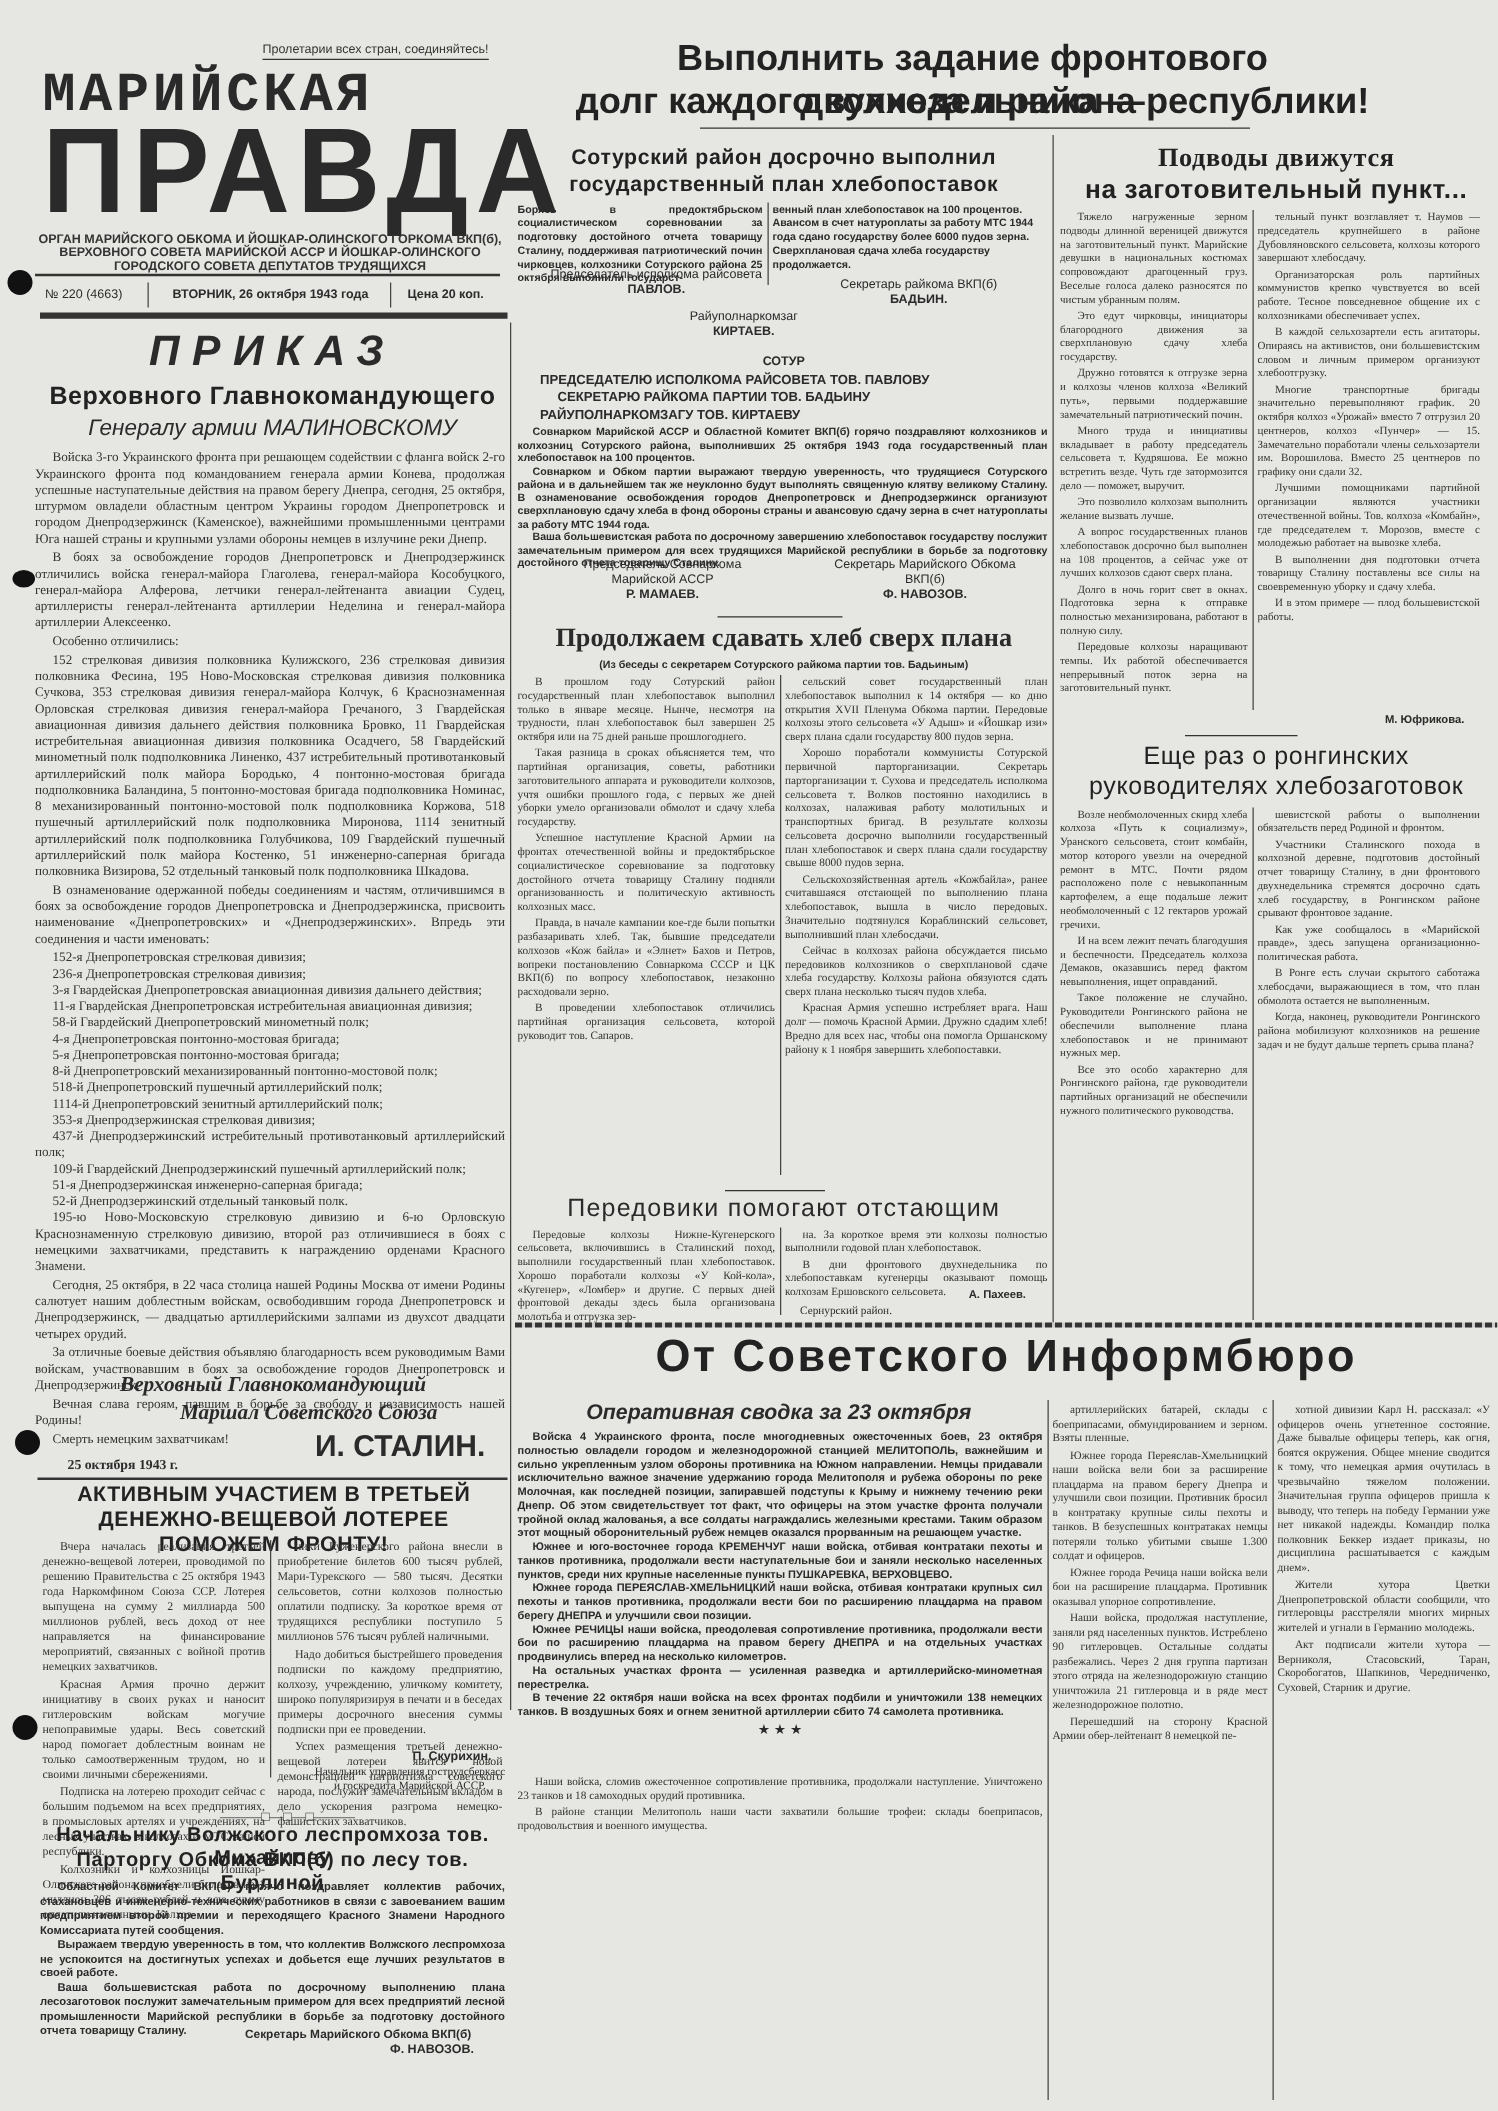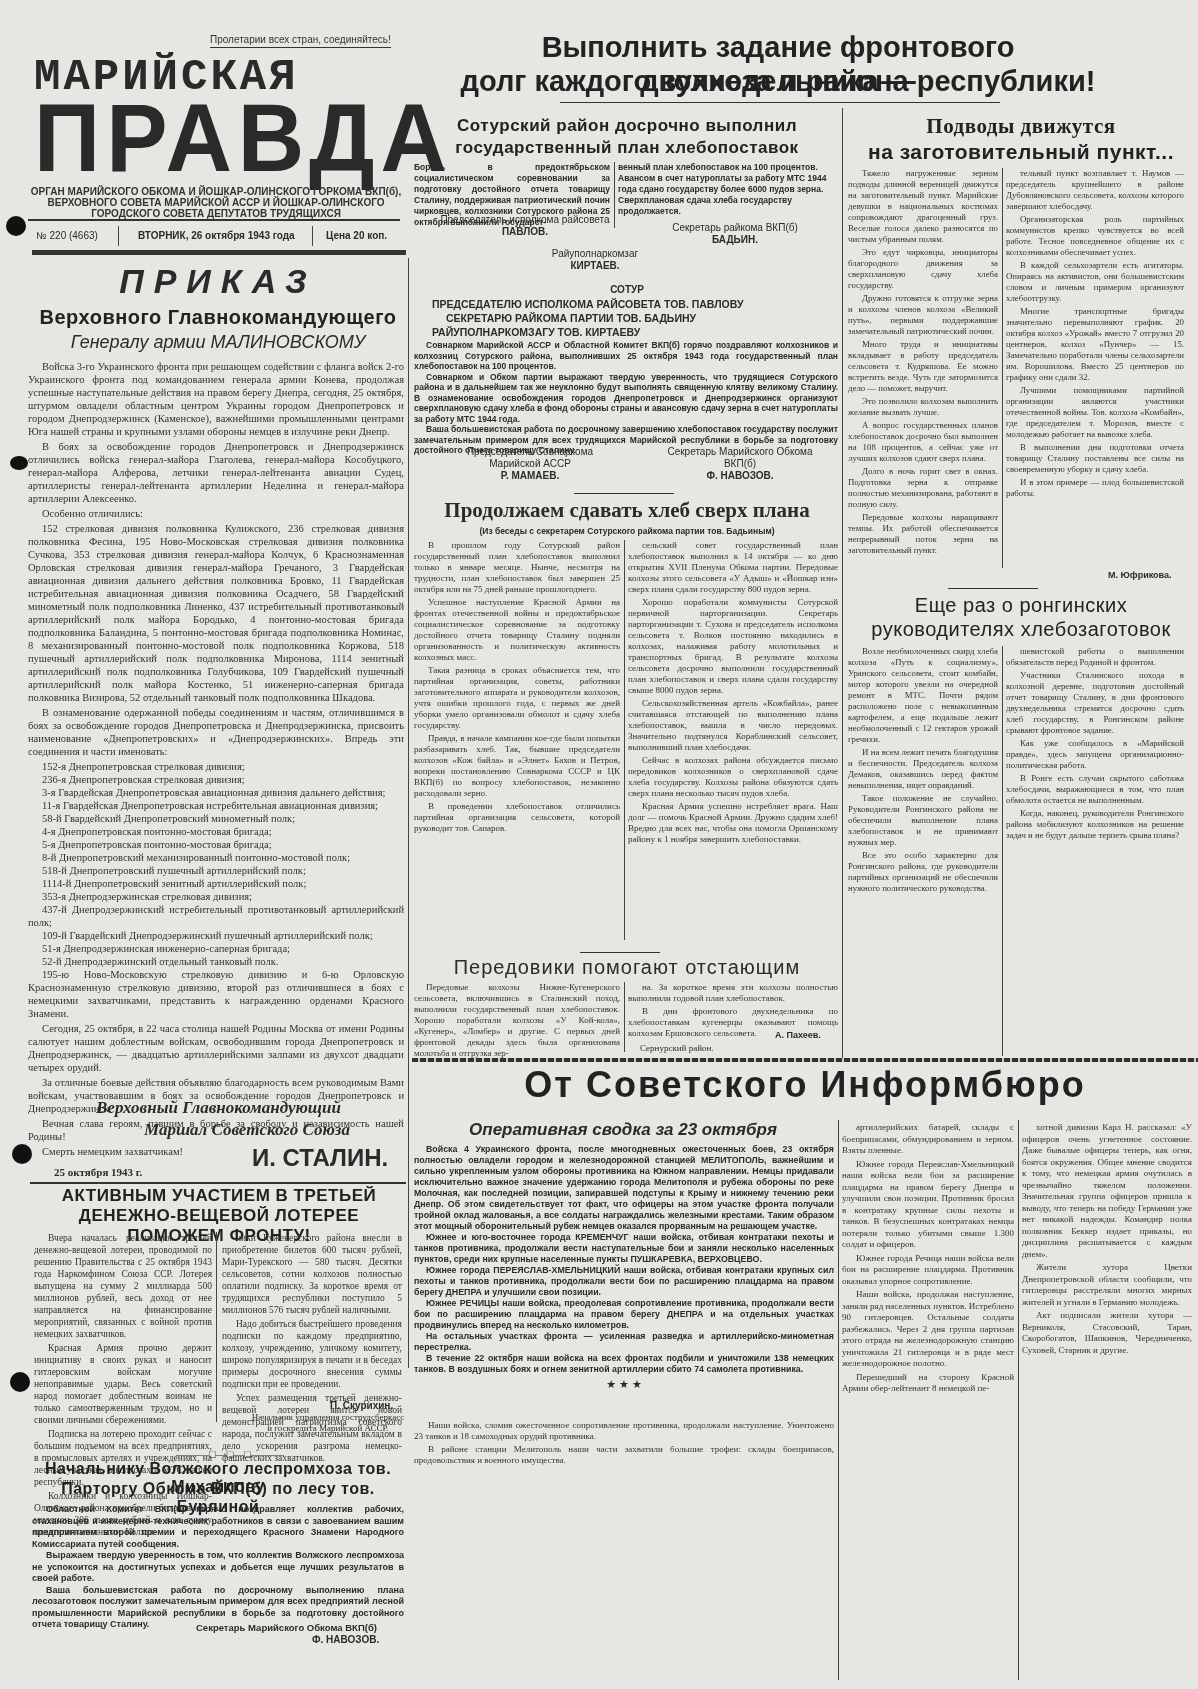--- a/index.html
+++ b/index.html
@@ -147,22 +147,22 @@
 <div class="abs sig" style="left:660px;top:446px;width:160px;">
   <div>Секретарь Марийского Обкома ВКП(б)</div>
   <div class="bold">Ф. НАВОЗОВ.</div>
 </div>
 <div class="rule" style="left:574px;top:493px;width:100px;height:1px;"></div>
 
 <div class="abs center" style="left:412px;top:498px;width:430px;font-size:21px;font-weight:bold;">Продолжаем сдавать хлеб сверх плана</div>
 <div class="abs sans bold center" style="left:412px;top:526px;width:430px;font-size:8.5px;">(Из беседы с секретарем Сотурского райкома партии тов. Бадьиным)</div>
 <div class="abs body small" style="left:414px;top:540px;width:206px;font-size:9px;line-height:11px;">
   <p>В прошлом году Сотурский район государственный план хлебопоставок выполнил только в январе месяце. Нынче, несмотря на трудности, план хлебопоставок был завершен 25 октября или на 75 дней раньше прошлогоднего.</p>
+  <p>Такая разница в сроках объясняется тем, что партийная организация, советы, работники заготовительного аппарата и руководители колхозов, учтя ошибки прошлого года, с первых же дней уборки умело организовали обмолот и сдачу хлеба государству.</p>
   <p>Успешное наступление Красной Армии на фронтах отечественной войны и предоктябрьское социалистическое соревнование за подготовку достойного отчета товарищу Сталину подняли организованность и политическую активность колхозных масс.</p>
-  <p>Такая разница в сроках объясняется тем, что партийная организация, советы, работники заготовительного аппарата и руководители колхозов, учтя ошибки прошлого года, с первых же дней уборки умело организовали обмолот и сдачу хлеба государству.</p>
   <p>Правда, в начале кампании кое-где были попытки разбазаривать хлеб. Так, бывшие председатели колхозов «Кож байла» и «Элнет» Бахов и Петров, вопреки постановлению Совнаркома СССР и ЦК ВКП(б) по вопросу хлебопоставок, незаконно расходовали зерно.</p>
   <p>В проведении хлебопоставок отличились партийная организация сельсовета, которой руководит тов. Сапаров.</p>
 </div>
 <div class="vrule" style="left:624px;top:540px;height:400px;"></div>
 <div class="abs body small" style="left:628px;top:540px;width:210px;font-size:9px;line-height:11px;">
   <p>сельский совет государственный план хлебопоставок выполнил к 14 октября — ко дню открытия XVII Пленума Обкома партии. Передовые колхозы этого сельсовета «У Адыш» и «Йошкар изи» сверх плана сдали государству 800 пудов зерна.</p>
   <p>Хорошо поработали коммунисты Сотурской первичной парторганизации. Секретарь парторганизации т. Сухова и председатель исполкома сельсовета т. Волков постоянно находились в колхозах, налаживая работу молотильных и транспортных бригад. В результате колхозы сельсовета досрочно выполнили государственный план хлебопоставок и сверх плана сдали государству свыше 8000 пудов зерна.</p>
   <p>Сельскохозяйственная артель «Кожбайла», ранее считавшаяся отстающей по выполнению плана хлебопоставок, вышла в число передовых. Значительно подтянулся Кораблинский сельсовет, выполнивший план хлебосдачи.</p>
   <p>Сейчас в колхозах района обсуждается письмо передовиков колхозников о сверхплановой сдаче хлеба государству. Колхозы района обязуются сдать сверх плана несколько тысяч пудов хлеба.</p>
   <p>Красная Армия успешно истребляет врага. Наш долг — помочь Красной Армии. Дружно сдадим хлеб! Вредно для всех нас, чтобы она помогла Оршанскому району к 1 ноября завершить хлебопоставки.</p>

